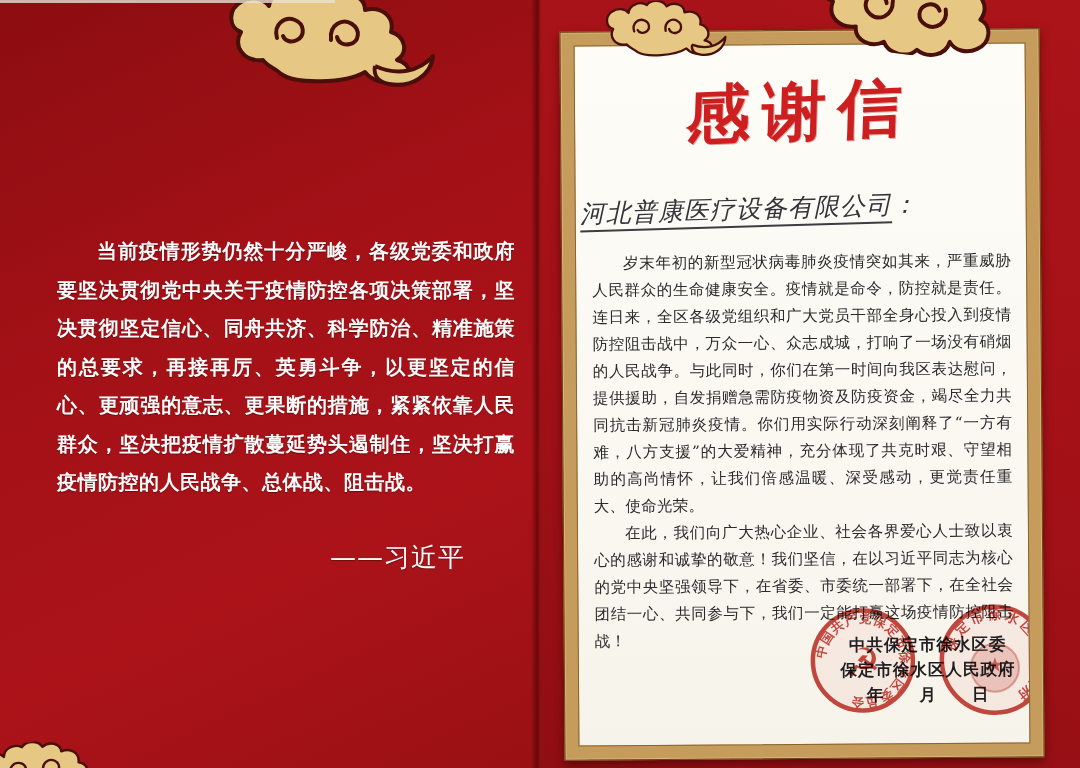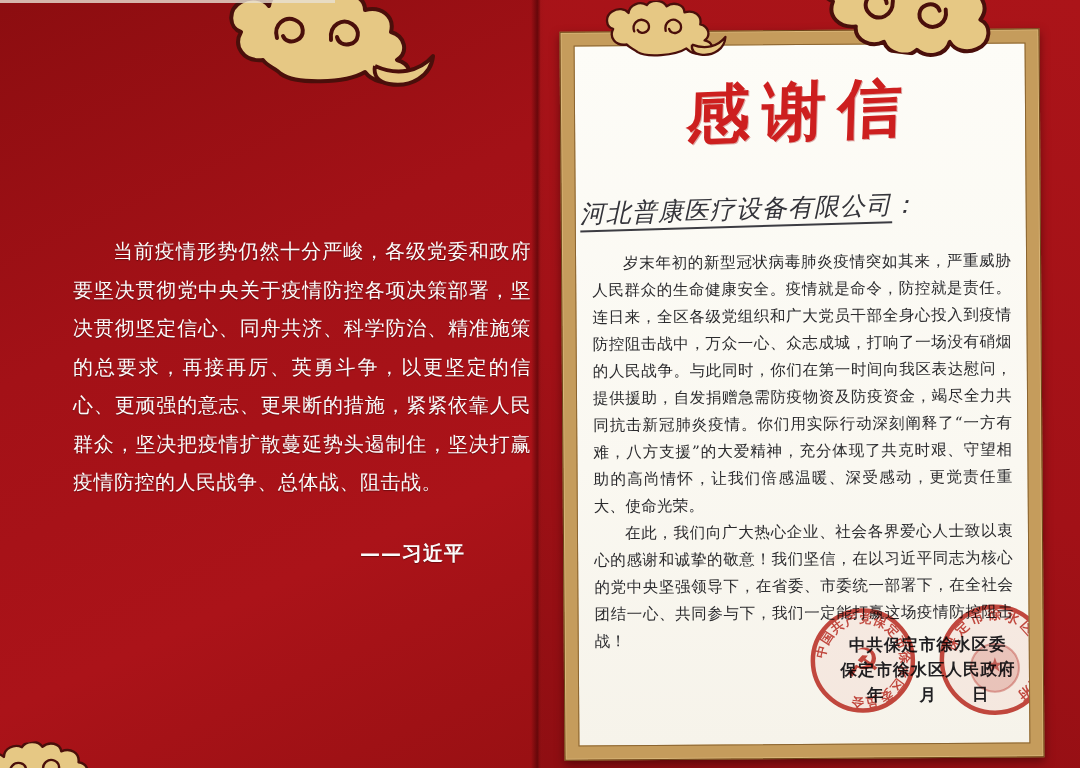--- a/index.html
+++ b/index.html
@@ -20,28 +20,27 @@
     position:absolute;left:531px;top:0;width:14px;height:768px;z-index:5;
     background:linear-gradient(90deg,rgba(0,0,0,0) 0%,rgba(60,0,2,.55) 45%,rgba(140,20,20,.15) 70%,rgba(0,0,0,0) 100%);
   }
   .scan-edge{
     position:absolute;left:0;top:0;width:335px;height:3px;
     background:#e9e1d3;opacity:.8;z-index:6;
   }
   
   .quote{
     position:absolute;left:57px;top:232px;width:458px;
-    color:#fbfbfb;font-weight:400;font-size:20px;line-height:38.5px;
+    color:#fbfbfb;font-weight:700;font-size:20px;line-height:38.5px;
     letter-spacing:.5px;text-align:justify;text-indent:2em;
     text-shadow:0 1px 1px rgba(0,0,0,.35);
-    margin-left:16px;
   }
   .signature{
     position:absolute;right:75px;top:540px;
-    color:#fbfbfb;font-weight:700;font-size:20px;letter-spacing:1px;
+    color:#fbfbfb;font-weight:400;font-size:26px;letter-spacing:1px;
     text-shadow:0 1px 1px rgba(0,0,0,.35);
   }
   
   .frame{
     position:absolute;left:22px;top:30px;width:478px;height:727px;
     background:#c59c5c;border:1px solid #6d4318;
     box-shadow:0 4px 10px rgba(40,0,0,.5), inset 0 0 0 1px #d9b679;
     transform:rotate(-.4deg);
   }
   .paper{

